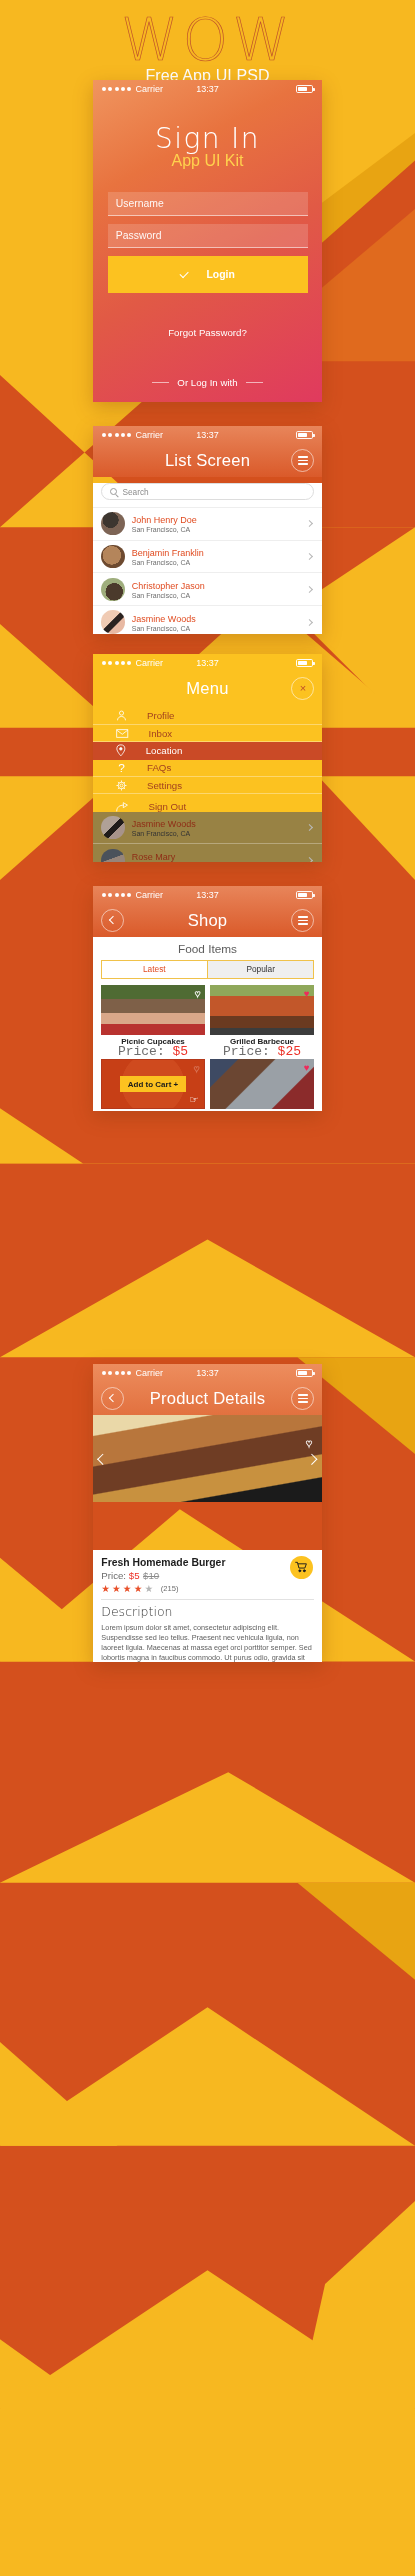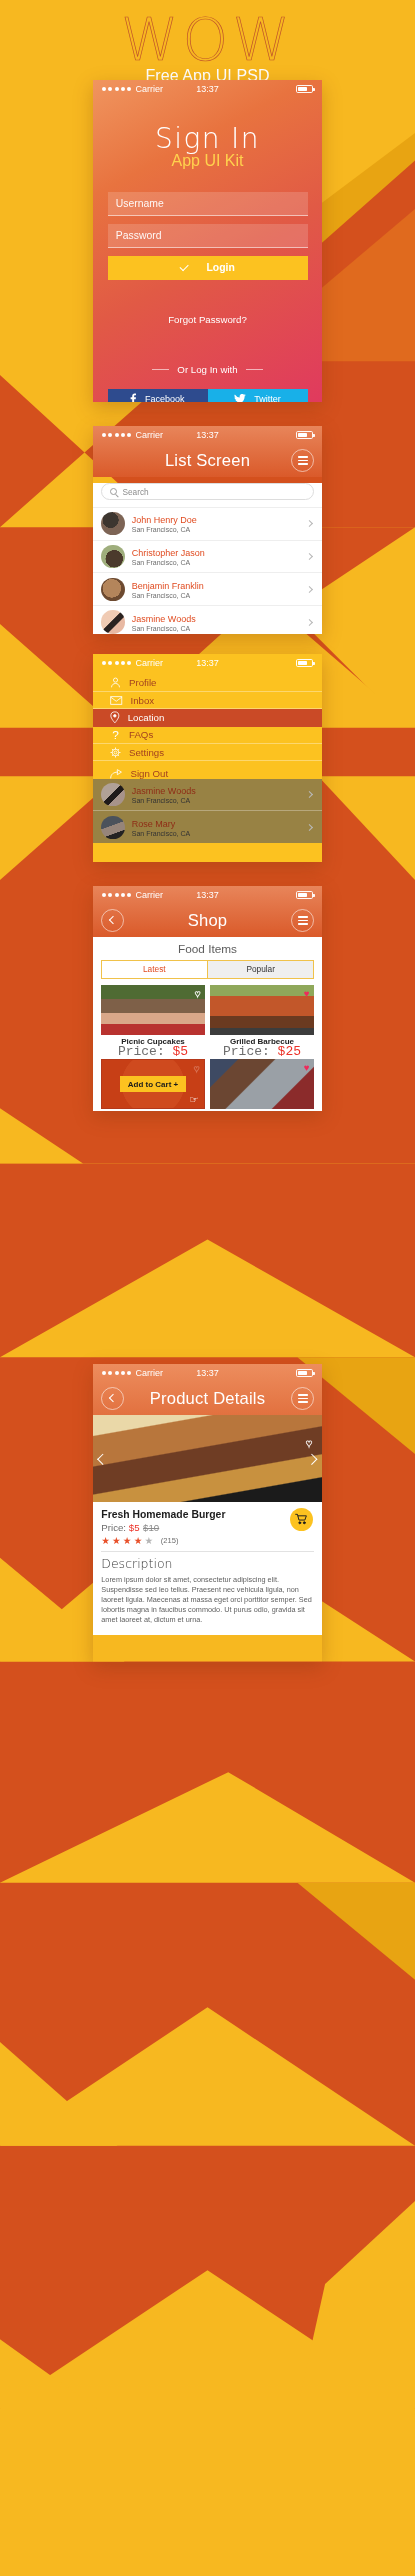--- a/index.html
+++ b/index.html
@@ -55,21 +55,21 @@
     background: linear-gradient(152deg,#f0955f 0%,#e8733f 26%,#e15a45 55%,#e03a5e 100%); }
   .signin-hero { text-align: center; padding: 25px 0 7px; }
   .signin-title { color: #fff; font-size: 28px; font-weight: 300; letter-spacing: 1.4px; line-height: 32px;
                   font-family: "DejaVu Sans", sans-serif; }
   .signin-sub { color: #ffd24d; font-size: 16px; font-weight: 300; margin-top: -2.8px;
                 font-family: Liberation Sans, sans-serif; }
   .form { padding: 15.2px 14.5px 0; }
   .field { height: 23.5px; background: rgba(255,255,255,.16); border-bottom: 0.7px solid rgba(255,255,255,.55);
            display: flex; align-items: center; padding: 0 8.3px; margin-bottom: 8.3px; }
   .field span { color: rgba(255,255,255,.95); font-size: 10.4px; font-weight: 300; }
-  .btn-login { height: 24px; background: #fcc220; display: flex; align-items: center; justify-content: center;
+  .btn-login { height: 37px; background: #fcc220; display: flex; align-items: center; justify-content: center;
                gap: 18px; margin-top: 0px; }
   .btn-login .ck { width: 8.3px; height: 4.8px; border-left: 1.4px solid #fff; border-bottom: 1.4px solid #fff;
                    transform: rotate(-45deg); margin-top: -2.8px; }
   .btn-login b { color: #fff; font-size: 10.4px; font-weight: 600; }
   .forgot { text-align: center; color: #fff; font-size: 9.7px; font-weight: 300; margin-top: 34px; }
   .orline { display: flex; align-items: center; justify-content: center; gap: 8.3px; margin-top: 39px; }
   .orline i { width: 16.6px; height: 0.7px; background: rgba(255,255,255,.6); display: block; }
   .orline span { color: #fff; font-size: 9.7px; font-weight: 300; }
   .social { display: flex; margin: 14px 14.5px 0; }
   .social a { flex: 1; height: 20px; display: flex; align-items: center; justify-content: center; gap: 8.3px;
@@ -91,21 +91,21 @@
   .avatar { width: 23.5px; height: 23.5px; border-radius: 50%; flex: none; background-size: cover; }
   .pinfo { flex: 1; min-width: 0; }
   .pname { color: #e04b20; font-size: 9px; font-weight: 400; line-height: 10.4px; }
   .ploc { color: #6d6d6d; font-size: 7px; line-height: 9px; }
   .arrow { width: 4.8px; height: 4.8px; border-top: 1.1px solid #b9b9b9; border-right: 1.1px solid #b9b9b9;
            transform: rotate(45deg); flex: none; margin-right: 2.1px; }
 
   
   #screen-menu { top: 654px; height: 208px; background: #fcc220; }
   .menu-head { background: #fcc220; }
-  .mrow { display: flex; align-items: center; gap: 8px; height: 17.3px; padding: 0 17px;
+  .mrow { display: flex; align-items: center; gap: 20px; height: 17.3px; padding: 0 23px;
           border-bottom: 0.7px solid rgba(255,255,255,.35); }
   .mrow b { color: #a3421f; font-size: 9.7px; font-weight: 400; }
   .mrow.active { background: #ca4a26; border-bottom-color: transparent; }
   .mrow.active b { color: #fff; }
   .menu-list { background: rgba(90,90,90,.62); }
   .menu-list .prow { border-top-color: rgba(255,255,255,.3); }
   .menu-list .pname { color: #8f2d16; }
   .menu-list .ploc { color: #333; }
   .menu-dim { filter: saturate(.55) brightness(.78); }
 
@@ -132,21 +132,21 @@
   .atc-btn { background: #fcc220; color: #1c1c1c; font-size: 8px; font-weight: 700; padding: 3.5px 7.6px; }
   .cursor { position: absolute; right: 5.5px; bottom: 3.5px; color: #fff; font-size: 10.4px; }
 
   
   #screen-product { top: 1364px; height: 298px; }
   .pd-head { background: linear-gradient(180deg,#ed8d5e 0%,#e2713f 100%); }
   .pd-hero { height: 87px; position: relative; background-size: cover; background-position: center; }
   .pd-arrow { position: absolute; top: 50%; transform: translateY(-50%); width: 7.6px; height: 7.6px; }
   .pd-arrow.l { left: 6.2px; border-left: 1.4px solid #fff; border-bottom: 1.4px solid #fff; transform: translateY(-50%) rotate(45deg); }
   .pd-arrow.r { right: 6.2px; border-right: 1.4px solid #fff; border-top: 1.4px solid #fff; transform: translateY(-50%) rotate(45deg); }
-  .pd-body { background: #fff; padding: 5.5px 8.3px 9.7px; }
+  .pd-body { background: #fff; padding: 5.5px 8.3px 9.7px; margin-top: 48px; }
   .pd-title { font-size: 10.4px; font-weight: 700; color: #1d1d1d; line-height: 13px; }
   .pd-price { font-size: 9.7px; color: #6d6d6d; line-height: 13px; }
   .pd-price em { color: #ec3228; font-style: normal; }
   .pd-price s { color: #8c8c8c; margin-left: 3.5px; }
   .pd-rate { display: flex; align-items: center; gap: 2.1px; margin-top: 2.1px; }
   .star { font-size: 9.7px; color: #e8502a; line-height: 9.7px; }
   .star.off { color: #b5b5b5; }
   .pd-count { color: #6d6d6d; font-size: 7.6px; margin-left: 5.5px; }
   .cart-fab { position: absolute; right: 9px; top: 5.5px; width: 23px; height: 23px; border-radius: 50%;
               background: #fcc220; display: flex; align-items: center; justify-content: center; font-size: 11px; }
@@ -283,32 +283,32 @@
     <div class="prow">
       <span class="avatar" style="background:radial-gradient(circle at 40% 35%,#3d3630 0 38%,#7d6455 39% 100%);"></span>
       <span class="pinfo">
         <span class="pname">John Henry Doe</span>
         <span class="ploc" style="display:block">San Francisco, CA</span>
       </span>
       <i class="arrow"></i>
     </div>
 
     <div class="prow">
+      <span class="avatar" style="background:radial-gradient(circle at 45% 45%,#b4855b 0 50%,#6d4a30 51% 100%);"></span>
+      <span class="pinfo">
+        <span class="pname">Benjamin Franklin</span>
+        <span class="ploc" style="display:block">San Francisco, CA</span>
+      </span>
+      <i class="arrow"></i>
+    </div>
+
+    <div class="prow">
       <span class="avatar" style="background:radial-gradient(circle at 55% 60%,#4b3a2c 0 45%,#9fae7d 46% 100%);"></span>
       <span class="pinfo">
         <span class="pname">Christopher Jason</span>
-        <span class="ploc" style="display:block">San Francisco, CA</span>
-      </span>
-      <i class="arrow"></i>
-    </div>
-
-    <div class="prow">
-      <span class="avatar" style="background:radial-gradient(circle at 45% 45%,#b4855b 0 50%,#6d4a30 51% 100%);"></span>
-      <span class="pinfo">
-        <span class="pname">Benjamin Franklin</span>
         <span class="ploc" style="display:block">San Francisco, CA</span>
       </span>
       <i class="arrow"></i>
     </div>
 
     <div class="prow">
       <span class="avatar" style="background:linear-gradient(135deg,#f0cbb4 0 45%,#2b2220 46% 62%,#e8b9a3 63% 100%);"></span>
       <span class="pinfo">
         <span class="pname">Jasmine Woods</span>
         <span class="ploc" style="display:block">San Francisco, CA</span>
@@ -328,20 +328,26 @@
           <i class="sb-dot"></i>
           <i class="sb-dot"></i>
           <i class="sb-dot"></i>
           <i class="sb-dot"></i>
       </span>
       <span class="sb-carrier">Carrier</span>
       <span class="sb-time">13:37</span>
       <span class="sb-batt">
           <i></i>
         </span>
+    </div>
+    <div class="navbar">
+      <span class="nav-title">Menu</span>
+      <span class="nav-circ right" style="color:#c0502a;font-size:11px;line-height:11px;">
+        <span>×</span>
+      </span>
     </div>
   </div>
 
   <div style="padding-top:2.8px;">
     <div class="mrow">
       <svg width="11" height="11" viewBox="0 0 16 16">
           <g fill="none" stroke="#fff" stroke-width="1.2">
         <circle cx="8" cy="4.5" r="3"></circle>
             <path d="M2.2 15c0-3.2 2.6-5.6 5.8-5.6s5.8 2.4 5.8 5.6"></path>
           </g>

